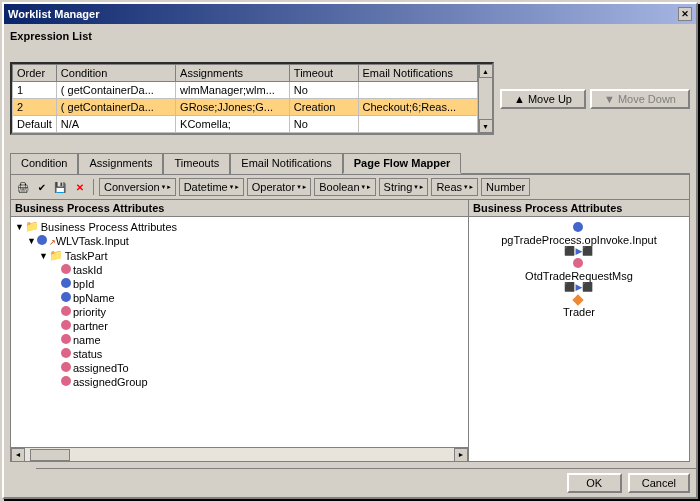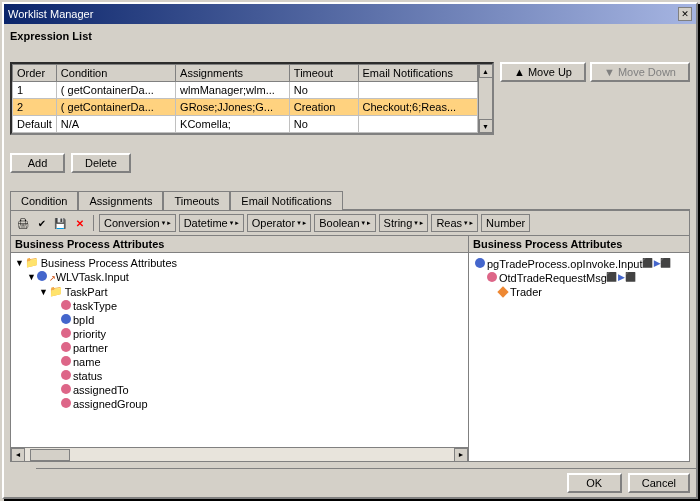--- a/index.html
+++ b/index.html
@@ -22,21 +22,21 @@
       border-top: 2px solid #ffffff;
       border-left: 2px solid #ffffff;
       box-shadow: 2px 2px 0 #000;
       display: flex;
       flex-direction: column;
     }
     .titlebar {
       background: linear-gradient(to right, #0a246a, #a6b5e2);
       color: white;
       font-size: 11px;
-      font-weight: normal;
+      font-weight: bold;
       padding: 3px 4px;
       display: flex;
       justify-content: space-between;
       align-items: center;
       flex-shrink: 0;
     }
     .titlebar-close {
       background: #d4d0c8;
       border: 1px solid #808080;
       width: 14px;
@@ -140,21 +140,21 @@
     }
     .side-buttons {
       display: flex;
       flex-direction: row;
       gap: 4px;
       flex-shrink: 0;
     }
     .table-section {
       display: flex;
       gap: 6px;
-      align-items: flex-start;
+      align-items: center;
       flex-shrink: 0;
     }
     .tabs-container {
       flex-shrink: 0;
     }
     .tabs-row {
       display: flex;
       gap: 0;
       border-bottom: 2px solid #808080;
     }
@@ -324,24 +324,25 @@
       background: #ee8833;
       transform: rotate(45deg);
       margin-right: 3px;
     }
     .right-pane-tree {
       padding: 4px;
       font-size: 11px;
     }
     .right-tree-item {
       display: flex;
-      align-items: flex-start;
+      align-items: center;
       padding: 1px 2px;
       white-space: nowrap;
       cursor: pointer;
+      flex-direction: column;
     }
   </style>
 </head>
 <body>
 
 <div class="window">
 
   <div class="titlebar">
     <span>Worklist Manager</span>
     <div class="titlebar-close">✕</div>
@@ -398,31 +399,28 @@
             <div class="scroll-btn">▼</div>
           </div>
         </div>
       </div>
       <div class="side-buttons">
         <button class="btn">▲  Move Up</button>
         <button class="btn disabled">▼  Move Down</button>
       </div>
     </div>
 
-    <div class="button-row">
-      <button class="btn">Add</button>
-      <button class="btn">Delete</button>
-    </div>
 
     <div class="tabs-container" style="flex:1;display:flex;flex-direction:column;">
       <div class="tabs-row" id="tabs-row">
       <div class="tab">Condition</div>
           <div class="tab">Assignments</div>
           <div class="tab">Timeouts</div>
           <div class="tab">Email Notifications</div>
+          <div class="tab active">Page Flow Mapper</div>
         </div>
       <div class="tab-content">
 
         <div class="toolbar-row">
           <div class="toolbar-icon">🖨</div>
           <div class="toolbar-icon">✔</div>
           <div class="toolbar-icon">💾</div>
           <div class="toolbar-icon" style="color:red;font-weight:bold;">✕</div>
           <div class="toolbar-sep"></div>
           <div class="toolbar-dropdown">
@@ -483,29 +481,37 @@
                     <span class="tree-toggle">▼</span>
                     <span style="color: rgb(240, 192, 0); font-size: 11px; margin-right: 2px;">📁</span>
                     <span>TaskPart</span>
                   </div>
                   <div class="tree-item">
                     <span class="tree-indent"></span>
                     <span class="tree-indent"></span>
                     <span class="tree-indent"></span>
                     <span class="tree-toggle"></span>
                     <span><span class="node-icon" style="background: rgb(221, 102, 136);"></span></span>
-                    <span>taskType</span>
+                    <span>taskId</span>
                   </div>
                   <div class="tree-item">
                     <span class="tree-indent"></span>
                     <span class="tree-indent"></span>
                     <span class="tree-indent"></span>
                     <span class="tree-toggle"></span>
                     <span><span class="node-icon" style="background: rgb(68, 102, 204);"></span></span>
                     <span>bpId</span>
+                  </div>
+                  <div class="tree-item">
+                    <span class="tree-indent"></span>
+                    <span class="tree-indent"></span>
+                    <span class="tree-indent"></span>
+                    <span class="tree-toggle"></span>
+                    <span><span class="node-icon" style="background: rgb(68, 102, 204);"></span></span>
+                    <span>bpName</span>
                   </div>
                   <div class="tree-item">
                     <span class="tree-indent"></span>
                     <span class="tree-indent"></span>
                     <span class="tree-indent"></span>
                     <span class="tree-toggle"></span>
                     <span><span class="node-icon" style="background: rgb(221, 102, 136);"></span></span>
                     <span>priority</span>
                   </div>
                   <div class="tree-item">

